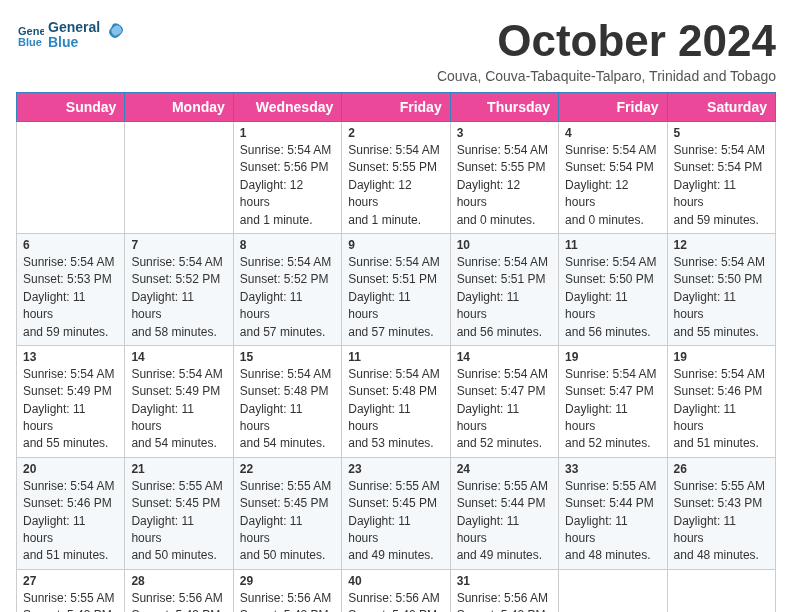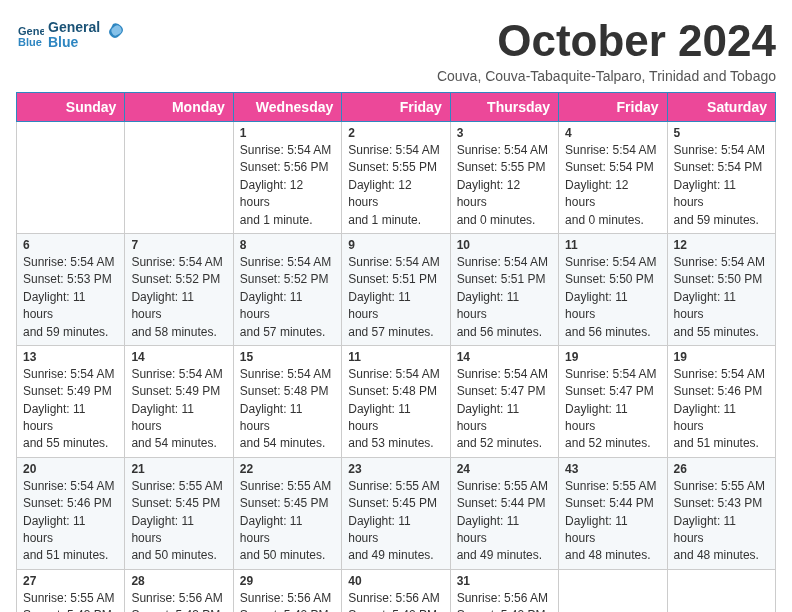--- a/index.html
+++ b/index.html
@@ -291,21 +291,21 @@
 and 49 minutes.</div>
         </td>
         <td>
           <span class="day-number">24</span>
           <div class="day-info" style="white-space: pre-line;">Sunrise: 5:55 AM
 Sunset: 5:44 PM
 Daylight: 11 hours
 and 49 minutes.</div>
         </td>
         <td>
-          <span class="day-number">43</span>
+          <span class="day-number">33</span>
           <div class="day-info" style="white-space: pre-line;">Sunrise: 5:55 AM
 Sunset: 5:44 PM
 Daylight: 11 hours
 and 48 minutes.</div>
         </td>
         <td>
           <span class="day-number">26</span>
           <div class="day-info" style="white-space: pre-line;">Sunrise: 5:55 AM
 Sunset: 5:43 PM
 Daylight: 11 hours

